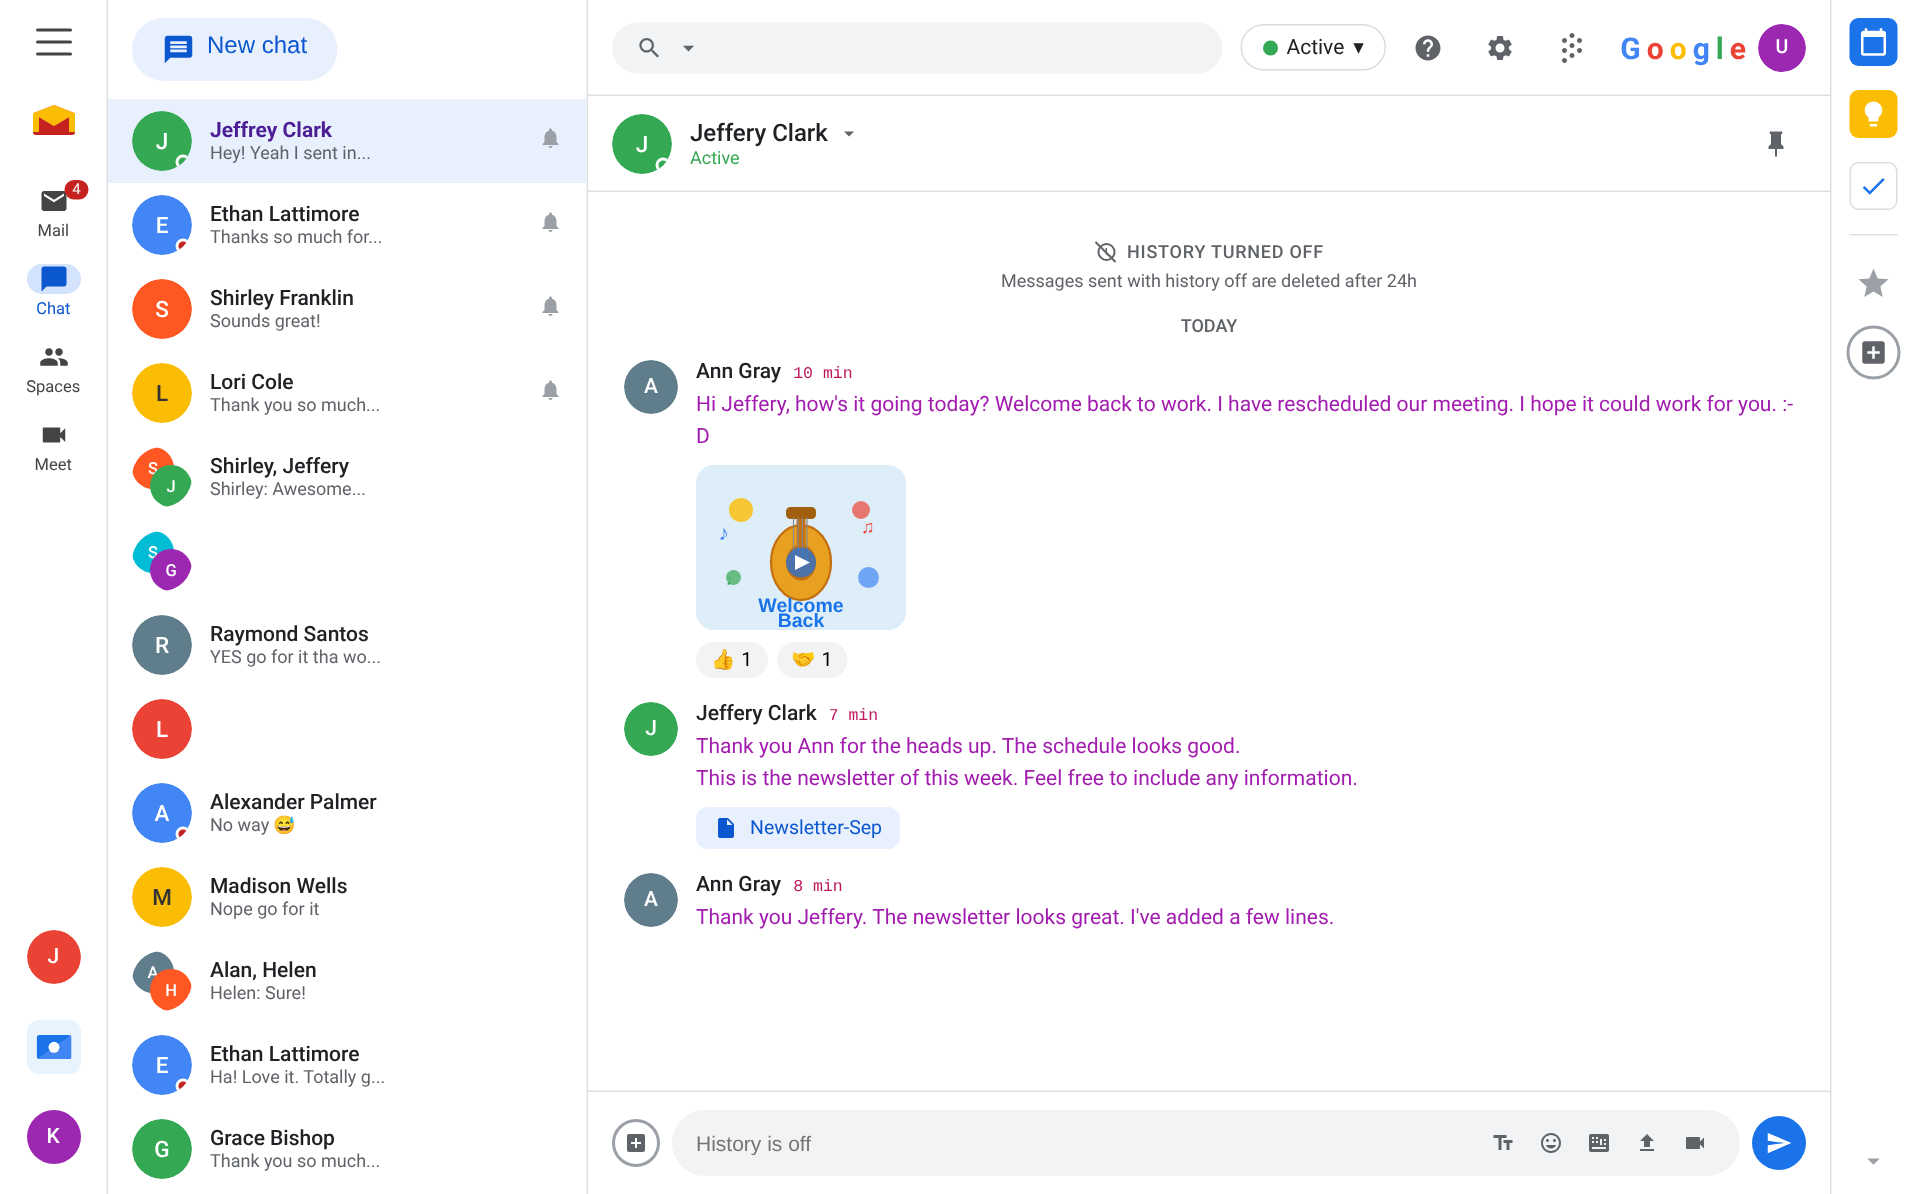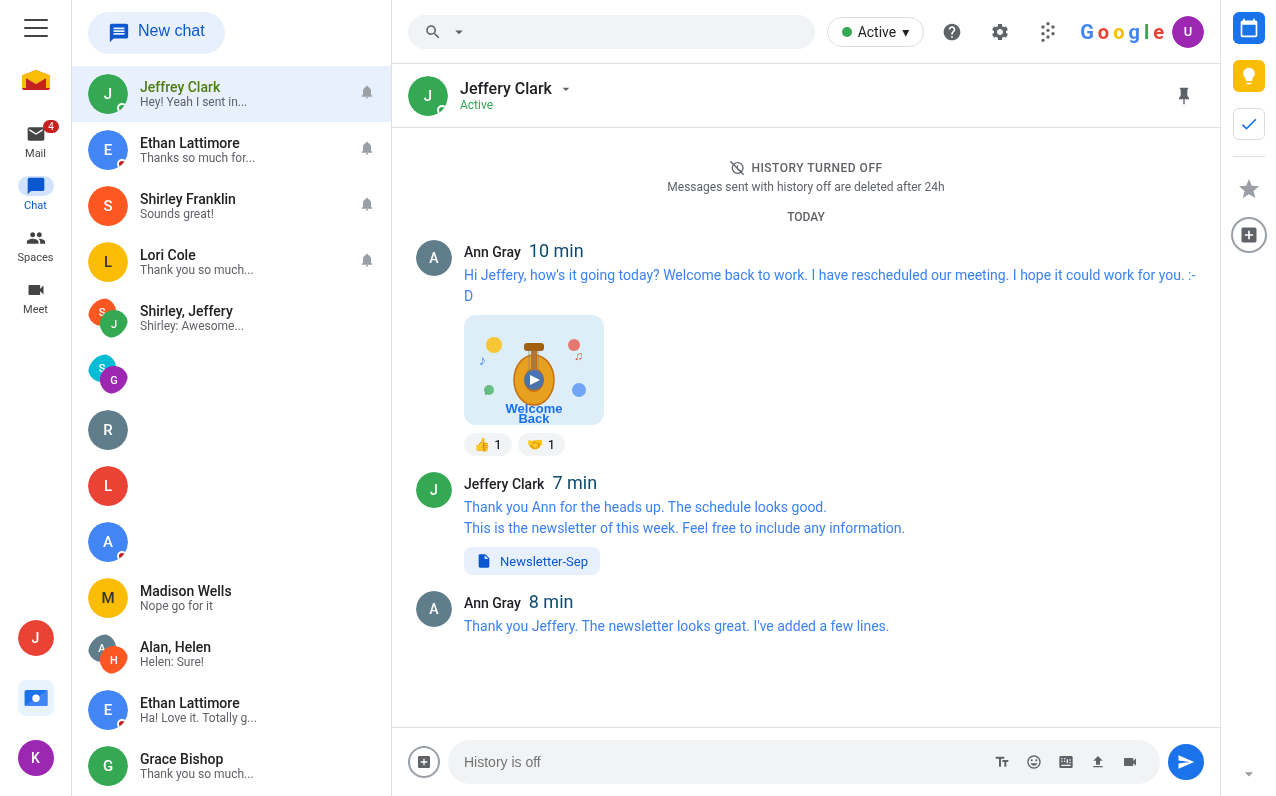--- a/index.html
+++ b/index.html
@@ -42,21 +42,21 @@
     .new-chat-btn svg { width: 22px; height: 22px; fill: #0b57d0; }
     .contact-list { overflow-y: auto; flex: 1; }
     .contact-item {
       display: flex; align-items: center; padding: 8px 16px; cursor: pointer;
       position: relative; gap: 12px;
     }
     .contact-item.active-chat { background: #e8f0fe; }
     .contact-avatar { width: 40px; height: 40px; border-radius: 50%; overflow: hidden; flex-shrink: 0; position: relative; }
     .contact-info { flex: 1; min-width: 0; }
     .contact-name { font-size: 14px; font-weight: 500; color: #202124; white-space: nowrap; overflow: hidden; text-overflow: ellipsis; }
-    .contact-item.active-chat .contact-name { color: #4d7c0f; }
+    .contact-item.active-chat .contact-name { color: #4c1d95; font-weight: bold; }
     .contact-preview { font-size: 12px; color: #5f6368; white-space: nowrap; overflow: hidden; text-overflow: ellipsis; }
     .contact-bell { color: #9aa0a6; flex-shrink: 0; }
     .status-dot { width: 10px; height: 10px; border-radius: 50%; background: #34a853; position: absolute; bottom: 1px; right: 1px; border: 2px solid #fff; }
     .status-dot-red { background: #c5221f; }
 
     
     .top-bar {
       display: flex; align-items: center; padding: 0 16px; height: 64px;
       background: #fff; border-bottom: 1px solid #e0e0e0; gap: 12px;
     }
@@ -98,22 +98,22 @@
       display: inline-flex; align-items: center; gap: 6px;
       font-size: 12px; color: #5f6368; margin-bottom: 4px;
     }
     .history-notice .history-sub { font-size: 12px; color: #5f6368; }
     .date-divider { text-align: center; font-size: 12px; color: #5f6368; margin: 16px 0; font-weight: 500; }
     .message-row { display: flex; gap: 12px; margin-bottom: 16px; }
     .msg-avatar { width: 36px; height: 36px; border-radius: 50%; overflow: hidden; flex-shrink: 0; }
     .msg-content { flex: 1; }
     .msg-header { display: flex; align-items: baseline; gap: 8px; margin-bottom: 4px; }
     .msg-name { font-size: 14px; font-weight: 500; color: #202124; }
-    .msg-time { font-size: 18px; color: #0c4a6e; }
-    .msg-text { font-size: 14px; color: #3b82f6; line-height: 1.5; }
+    .msg-time { font-size: 11px; color: #be185d; font-family: Liberation Mono, monospace; }
+    .msg-text { font-size: 14px; color: #a21caf; line-height: 1.5; }
     .msg-sticker {
       width: 140px; height: 110px; border-radius: 12px; overflow: hidden;
       margin-top: 8px; background: #e8f4fd; display: flex; align-items: center; justify-content: center; position: relative;
     }
     .msg-reactions { display: flex; gap: 6px; margin-top: 8px; }
     .reaction-pill {
       display: flex; align-items: center; gap: 4px;
       background: #f1f3f4; border-radius: 16px; padding: 4px 10px;
       font-size: 13px; cursor: pointer;
     }
@@ -329,32 +329,40 @@
           <div class="avatar-circle av-bg-8" style="width:28px;height:28px;font-size:11px;border-radius:50%;position:absolute;top:0;left:0;">S</div>
           <div class="avatar-circle av-bg-5" style="width:28px;height:28px;font-size:11px;border-radius:50%;position:absolute;bottom:0;right:0;">G</div>
         </div>
       </div>
     </div>
 
     <div class="contact-item">
       <div class="contact-avatar">
         <div class="avatar-circle av-bg-7" style="width:40px;height:40px;font-size:15px;border-radius:50%;">R</div>
       </div>
+      <div class="contact-info">
+        <div class="contact-name">Raymond Santos</div>
+        <div class="contact-preview">YES go for it tha wo...</div>
+      </div>
     </div>
 
     <div class="contact-item">
       <div class="contact-avatar">
         <div class="avatar-circle av-bg-2" style="width:40px;height:40px;font-size:15px;border-radius:50%;">L</div>
       </div>
     </div>
 
     <div class="contact-item">
       <div class="contact-avatar">
         <div class="avatar-circle av-bg-1" style="width:40px;height:40px;font-size:15px;border-radius:50%;">A</div>
         <div class="status-dot status-dot-red"></div>
+      </div>
+      <div class="contact-info">
+        <div class="contact-name">Alexander Palmer</div>
+        <div class="contact-preview">No way 😅</div>
       </div>
     </div>
 
     <div class="contact-item">
       <div class="contact-avatar">
         <div class="avatar-circle av-bg-3" style="width:40px;height:40px;font-size:15px;border-radius:50%;color:#333;">M</div>
       </div>
       <div class="contact-info">
         <div class="contact-name">Madison Wells</div>
         <div class="contact-preview">Nope go for it</div>

